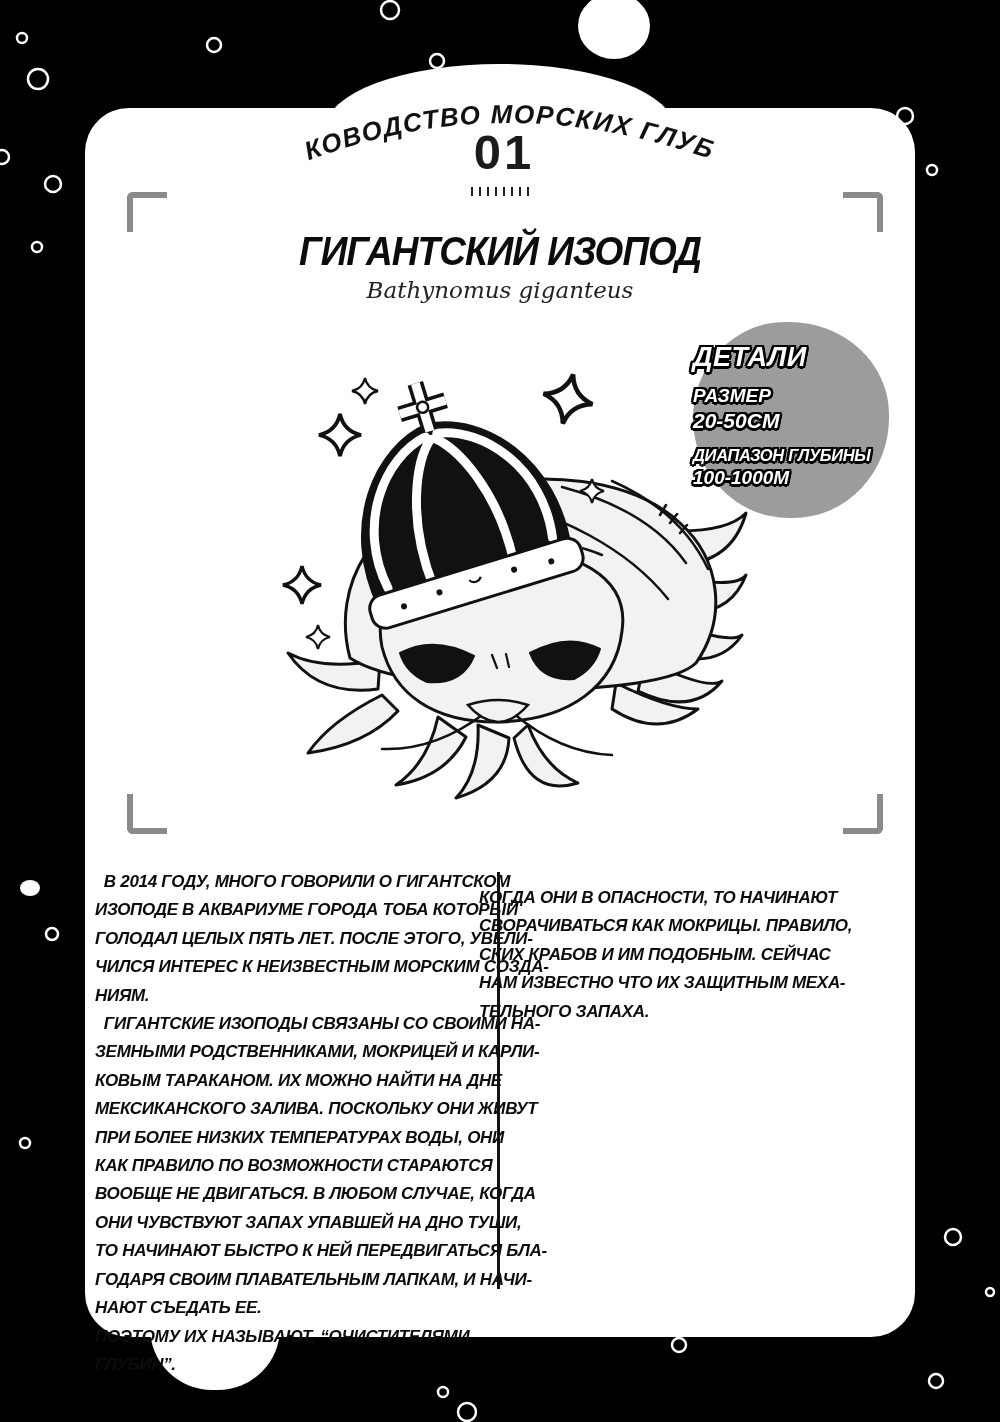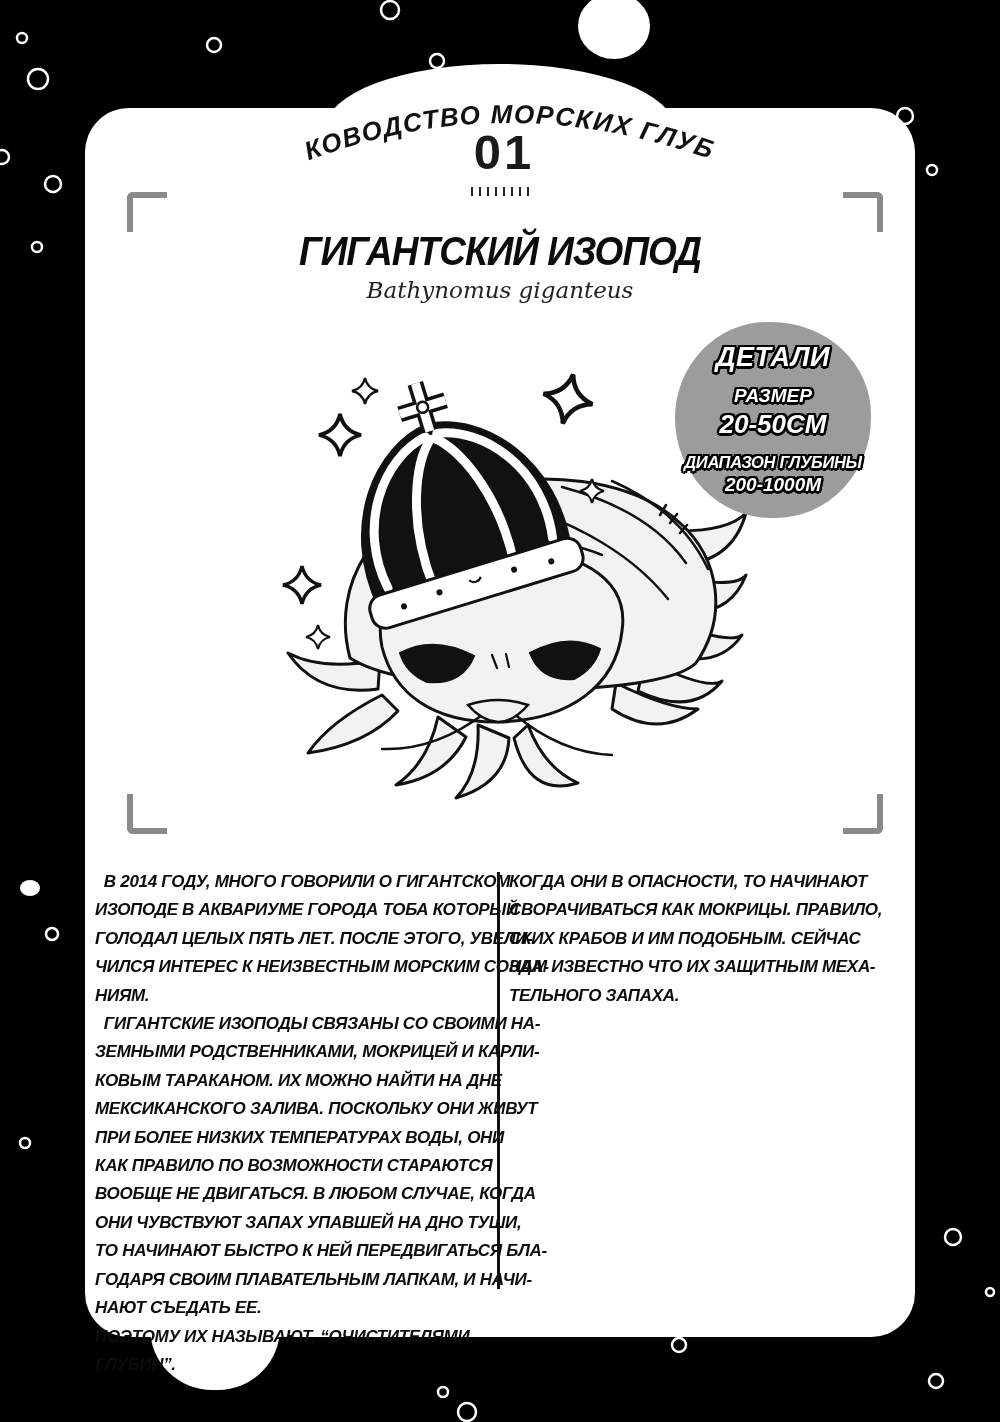--- a/index.html
+++ b/index.html
@@ -28,37 +28,37 @@
   .brk.tr{left:843px;top:192px;border-right:6px solid #8a8a8a;border-top:6px solid #8a8a8a;border-top-right-radius:6px;}
   .brk.bl{left:127px;top:794px;border-left:6px solid #8a8a8a;border-bottom:6px solid #8a8a8a;border-bottom-left-radius:6px;}
   .brk.br{left:843px;top:794px;border-right:6px solid #8a8a8a;border-bottom:6px solid #8a8a8a;border-bottom-right-radius:6px;}
   
   .sp-title{left:0;top:231px;width:1000px;text-align:center;z-index:3;
     font-size:37px;font-weight:bold;font-style:italic;letter-spacing:-1px;color:#0c0c0c;
     transform:scaleY(1.08);}
   .sp-latin{left:0;top:277px;width:1000px;text-align:center;z-index:3;
     font-family:"DejaVu Serif",serif;font-style:italic;font-size:23px;color:#222;}
   
-  .badge{left:675px;top:322px;width:196px;height:196px;background:#9c9c9c;z-index:4;
-    border-radius:48% 52% 50% 50%/50% 48% 52% 52%;text-align:center;color:#fff;
+  .badge{left:693px;top:322px;width:196px;height:196px;background:#9c9c9c;z-index:4;
+    border-radius:48% 52% 50% 50%/50% 48% 52% 52%;text-align:left;color:#fff;
     font-weight:bold;font-style:italic;}
   .badge .ol{text-shadow:-2px -2px 0 #000,2px -2px 0 #000,-2px 2px 0 #000,2px 2px 0 #000,
     0 -2.5px 0 #000,0 2.5px 0 #000,-2.5px 0 0 #000,2.5px 0 0 #000;}
   .badge-title{margin-top:20px;font-size:27px;letter-spacing:.5px;}
   .badge-size-label{margin-top:12px;font-size:19px;}
-  .badge-size-value{margin-top:2px;font-size:26px;}
+  .badge-size-value{margin-top:2px;font-size:21px;}
   .badge-depth-label{margin-top:13px;font-size:16.5px;letter-spacing:-.3px;}
   .badge-depth-value{margin-top:2px;font-size:19px;}
   
   .illus{left:230px;top:355px;width:520px;height:450px;z-index:3;}
   
   .col{top:868px;width:400px;z-index:3;color:#0c0c0c;font-weight:bold;font-style:italic;
     font-size:17px;line-height:28.4px;letter-spacing:-.3px;white-space:pre;}
   .col-left{left:95px;font-style:italic;}
-  .col-right{left:509px;}
+  .col-right{left:479px;margin-top:16px;}
   .divider{left:497px;top:872px;width:3px;height:417px;background:#111;z-index:3;}
 </style>
 </head>
 <body>
 
 <svg id="bubbles" class="abs" viewBox="0 0 1000 1422">
   <g fill="none" stroke="#fff" stroke-width="2.5">
     <circle cx="22" cy="38" r="5"></circle>
       <circle cx="38" cy="79" r="10"></circle>
     <circle cx="214" cy="45" r="7"></circle>
@@ -107,21 +107,21 @@
 <div class="abs brk br"></div>
 
 <div class="abs sp-title">ГИГАНТСКИЙ ИЗОПОД</div>
 <div class="abs sp-latin">Bathynomus giganteus</div>
 
 <div class="abs badge">
   <div class="ol badge-title">ДЕТАЛИ</div>
   <div class="ol badge-size-label">РАЗМЕР</div>
   <div class="ol badge-size-value">20-50СМ</div>
   <div class="ol badge-depth-label">ДИАПАЗОН ГЛУБИНЫ</div>
-  <div class="ol badge-depth-value">200-1000М</div>
+  <div class="ol badge-depth-value">100-1000М</div>
 </div>
 
 <svg class="abs illus" viewBox="0 0 520 450">
   <defs>
     <path id="sp" d="M0,-10 Q1.8,-1.8 10,0 Q1.8,1.8 0,10 Q-1.8,1.8 -10,0 Q-1.8,-1.8 0,-10 Z"></path>
   </defs>
   <g fill="#f2f2f2" stroke="#111" stroke-width="3" stroke-linejoin="round">
     <path d="M 425,175 Q 495,180 516,158 Q 502,208 448,210 Z"></path>
     <path d="M 438,220 Q 505,235 516,220 Q 498,266 444,254 Z"></path>
     <path d="M 432,265 Q 500,290 512,280 Q 486,318 428,296 Z"></path>

